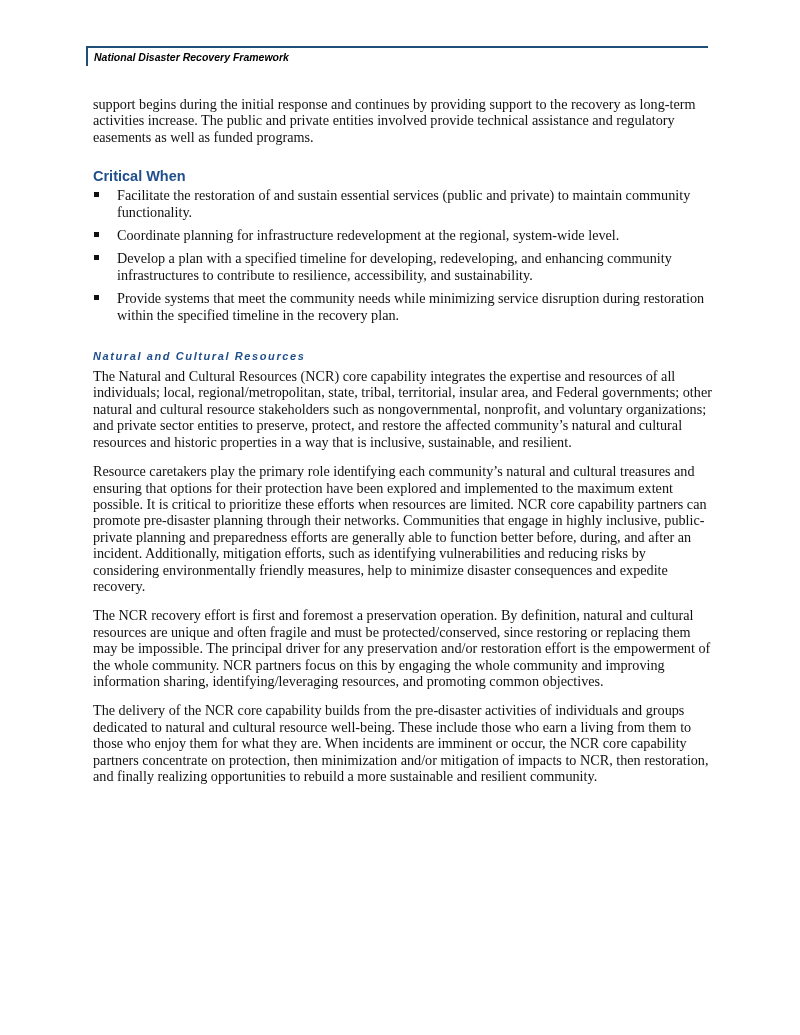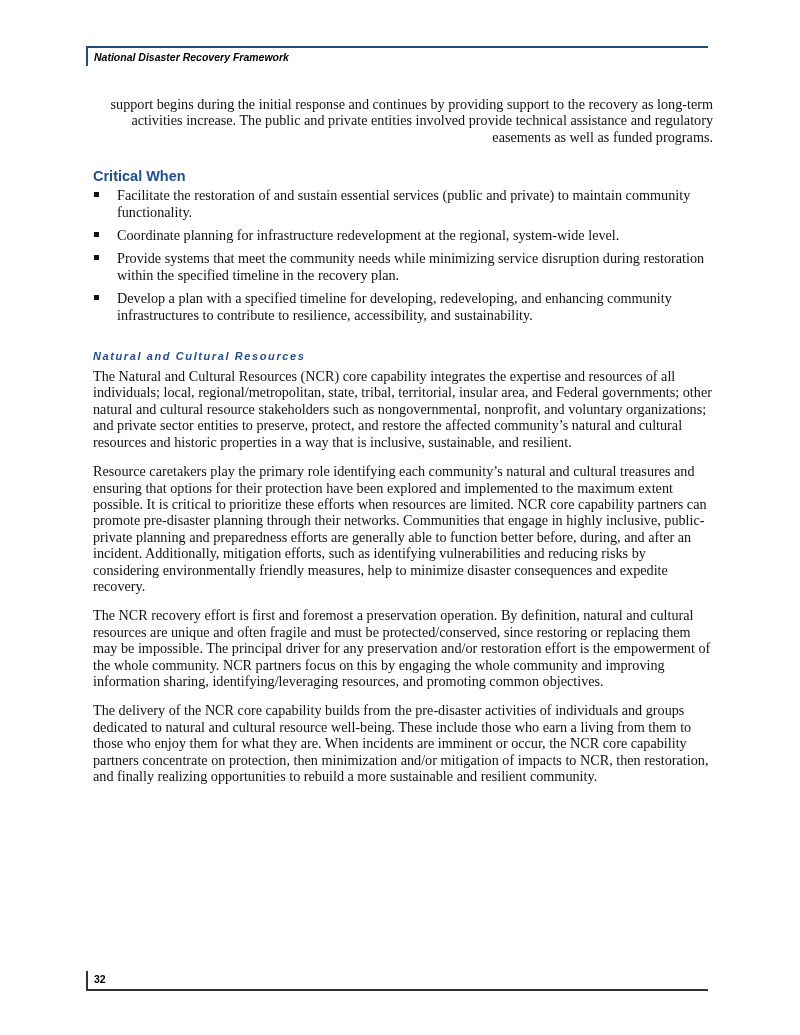--- a/index.html
+++ b/index.html
@@ -17,21 +17,21 @@
     position: absolute; left: 8px; top: 3px;
     font-family: "Liberation Sans", sans-serif; font-size: 10.5px; font-weight: bold; font-style: italic;
     color: #000;
   }
 
   .content {
     position: absolute; left: 93px; top: 96px; width: 620px;
     font-family: "Liberation Serif", serif; font-size: 14.2px; line-height: 16.4px; color: #111;
   }
   .content p { margin: 0; }
-  .p-intro { margin-bottom: 22px !important; text-align: right; }
+  .p-intro { margin-bottom: 22px !important; }
 
   .h-critical {
     font-family: "Liberation Sans", sans-serif; font-weight: bold; font-size: 14.5px;
     color: #1f4e8c; margin: 0 0 2px 0; line-height: 18px;
   }
   ul.tasks { list-style: none; padding: 0; margin: 0 0 23px 0; }
   ul.tasks li { position: relative; padding-left: 24px; margin-bottom: 7px; }
   ul.tasks li .bullet {
     position: absolute; left: 1px; top: 5px; width: 5px; height: 5px; background: #111;
   }
@@ -70,33 +70,29 @@
       <li>
         <span class="bullet"></span>
         <span>Facilitate the restoration of and sustain essential services (public and private) to maintain community functionality.</span>
       </li>
       <li>
         <span class="bullet"></span>
         <span>Coordinate planning for infrastructure redevelopment at the regional, system-wide level.</span>
       </li>
       <li>
         <span class="bullet"></span>
-        <span>Provide systems that meet the community needs while minimizing service disruption during restoration within the specified timeline in the recovery plan.</span>
+        <span>Develop a plan with a specified timeline for developing, redeveloping, and enhancing community infrastructures to contribute to resilience, accessibility, and sustainability.</span>
       </li>
       <li>
         <span class="bullet"></span>
-        <span>Develop a plan with a specified timeline for developing, redeveloping, and enhancing community infrastructures to contribute to resilience, accessibility, and sustainability.</span>
+        <span>Provide systems that meet the community needs while minimizing service disruption during restoration within the specified timeline in the recovery plan.</span>
       </li>
     </ul>
 
     <h2 class="h-ncr">Natural and Cultural Resources</h2>
     <p class="body-p">The Natural and Cultural Resources (NCR) core capability integrates the expertise and resources of all individuals; local, regional/metropolitan, state, tribal, territorial, insular area, and Federal governments; other natural and cultural resource stakeholders such as nongovernmental, nonprofit, and voluntary organizations; and private sector entities to preserve, protect, and restore the affected community’s natural and cultural resources and historic properties in a way that is inclusive, sustainable, and resilient.</p>
     <p class="body-p">Resource caretakers play the primary role identifying each community’s natural and cultural treasures and ensuring that options for their protection have been explored and implemented to the maximum extent possible. It is critical to prioritize these efforts when resources are limited. NCR core capability partners can promote pre-disaster planning through their networks. Communities that engage in highly inclusive, public-private planning and preparedness efforts are generally able to function better before, during, and after an incident. Additionally, mitigation efforts, such as identifying vulnerabilities and reducing risks by considering environmentally friendly measures, help to minimize disaster consequences and expedite recovery.</p>
     <p class="body-p">The NCR recovery effort is first and foremost a preservation operation. By definition, natural and cultural resources are unique and often fragile and must be protected/conserved, since restoring or replacing them may be impossible. The principal driver for any preservation and/or restoration effort is the empowerment of the whole community. NCR partners focus on this by engaging the whole community and improving information sharing, identifying/leveraging resources, and promoting common objectives.</p>
     <p class="body-p">The delivery of the NCR core capability builds from the pre-disaster activities of individuals and groups dedicated to natural and cultural resource well-being. These include those who earn a living from them to those who enjoy them for what they are. When incidents are imminent or occur, the NCR core capability partners concentrate on protection, then minimization and/or mitigation of impacts to NCR, then restoration, and finally realizing opportunities to rebuild a more sustainable and resilient community.</p>
   </div>
 
-  <div class="footer">
-    <div class="footer-tick"></div>
-    <div class="footer-num">32</div>
-  </div>
 
 </div>
 
 </body></html>

